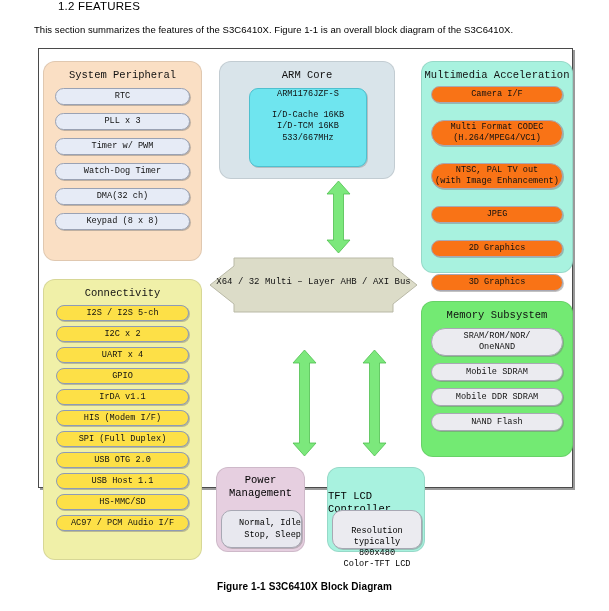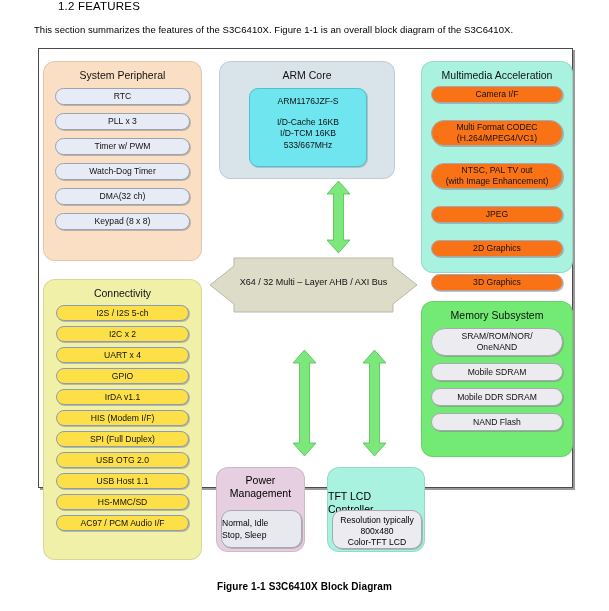--- a/index.html
+++ b/index.html
@@ -31,20 +31,21 @@
   }
 
   
   .frame {
     position: absolute;
     left: 38px; top: 48px;
     width: 535px; height: 440px;
     border: 1px solid #4a4a4a;
     background: #ffffff;
     box-shadow: 2px 2px 0 0 #9a9a9a;
+    font-family: Liberation Mono, monospace;
   }
 
   
   .group {
     position: absolute;
     border-radius: 12px;
     border: 1px solid rgba(0,0,0,0.10);
   }
   .group-title {
     text-align: center;
@@ -91,21 +92,20 @@
     position: absolute;
     left: 29px; top: 26px;
     width: 118px; height: 79px;
     background: #6fe5ef;
     border: 1px solid #4fc0cf;
     border-radius: 9px;
     text-align: center;
     font-size: 8.6px;
     line-height: 11.5px;
     color: #111;
-    padding-top: 7px;
     box-shadow: 1px 1px 0 0 rgba(120,120,120,0.35);
   }
   #arm .core-box .gap { height: 9px; }
 
   
   #mm {
     left: 382px; top: 12px;
     width: 152px; height: 212px;
     background: #a8f2df;
   }
@@ -142,21 +142,21 @@
     background: #e6cfe0;
   }
   #pwr .title2 { font-size: 10.5px; line-height: 13px; text-align: center; padding-top: 6px; }
   #pwr .inner {
     position: absolute;
     left: 4px; top: 42px;
     width: 81px; height: 38px;
     background: #e8e8ef;
     border: 1px solid #a8a8b4;
     border-radius: 10px;
-    text-align: left;
+    text-align: right;
     font-size: 8.6px;
     line-height: 11.5px;
     padding-top: 7px;
     box-shadow: 1px 1px 0 0 rgba(120,120,120,0.4);
   }
 
   
   #tft {
     left: 288px; top: 418px;
     width: 98px; height: 85px;
@@ -166,21 +166,21 @@
   #tft .inner {
     position: absolute;
     left: 4px; top: 42px;
     width: 90px; height: 39px;
     background: #ebebf0;
     border: 1px solid #a8a8b4;
     border-radius: 10px;
     text-align: center;
     font-size: 8.6px;
     line-height: 11px;
-    padding-top: 4px;
+    padding-top: 15px;
     box-shadow: 1px 1px 0 0 rgba(120,120,120,0.4);
   }
 
   
   #bus {
     position: absolute;
     left: 167px; top: 205px;
     width: 215px; height: 62px;
   }
   #bus .label {

